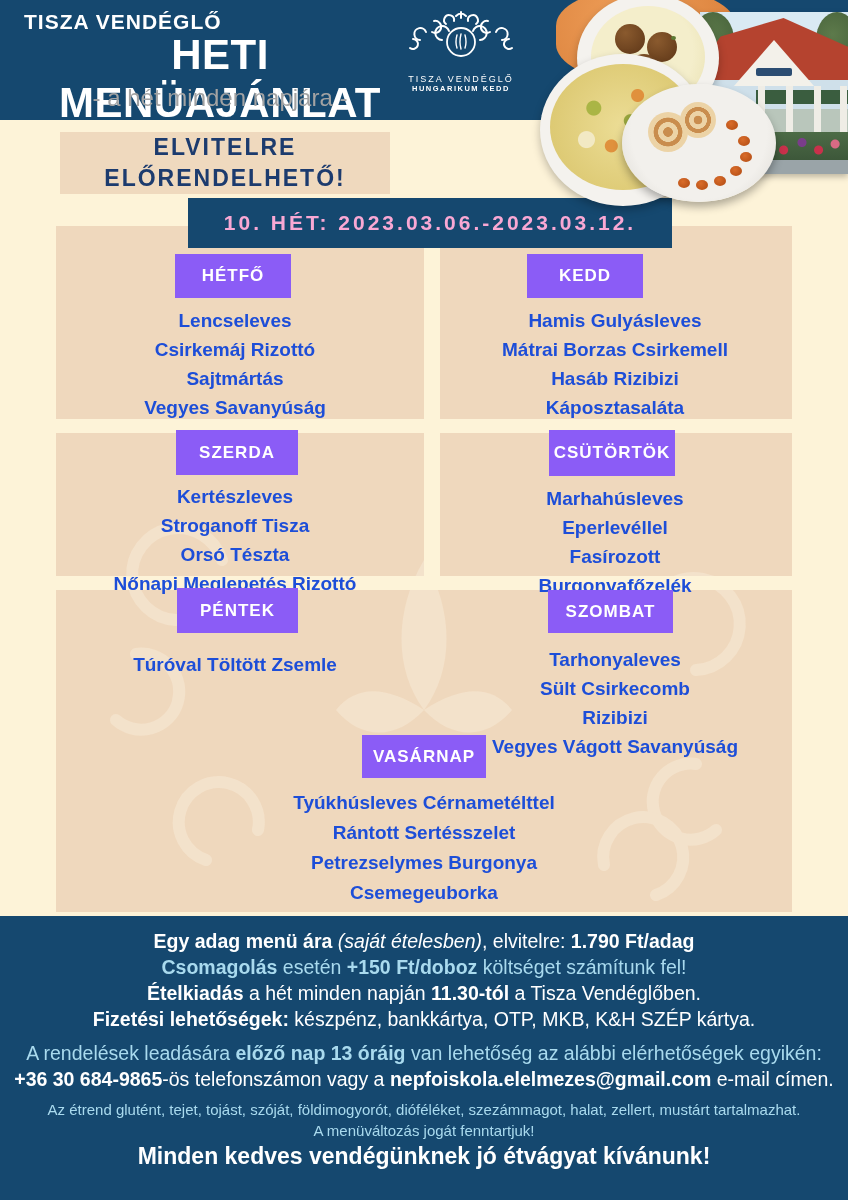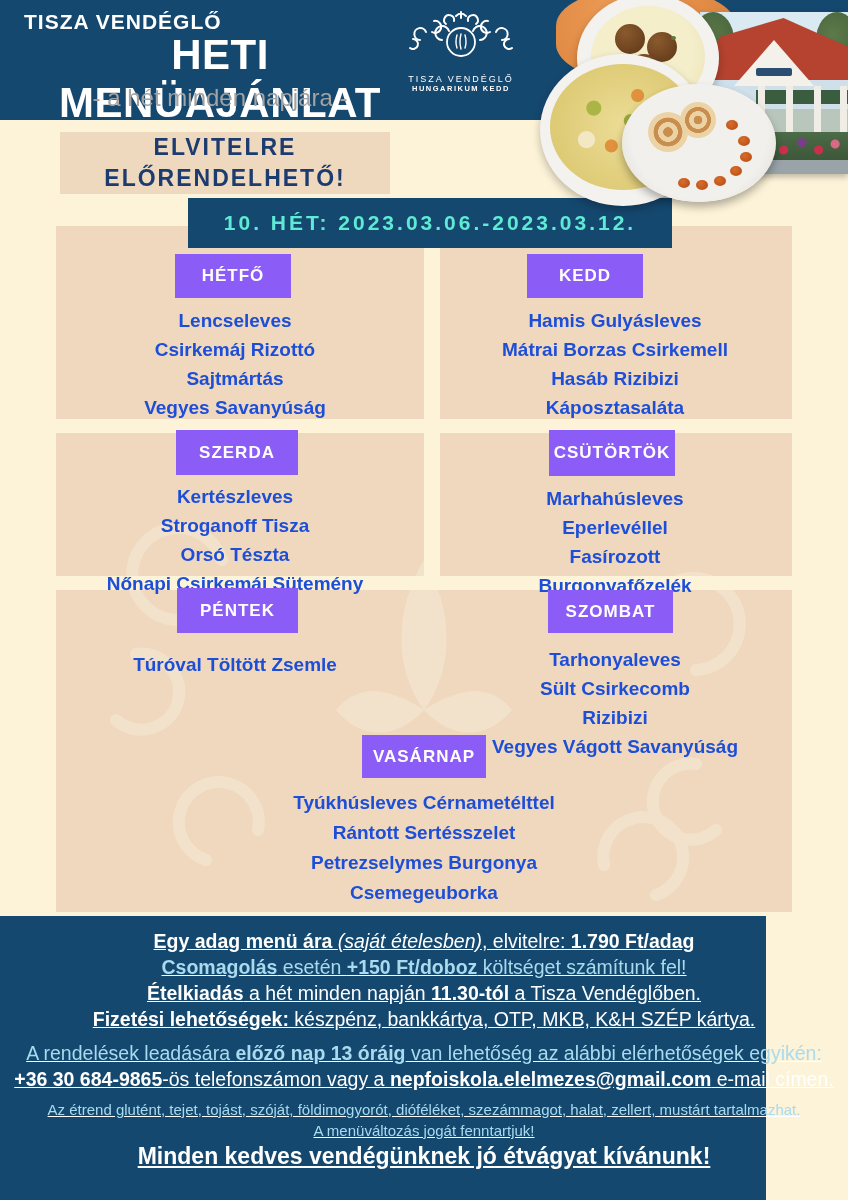--- a/index.html
+++ b/index.html
@@ -60,35 +60,35 @@
        radial-gradient(circle at 86% 40%,#d96a84 0 4px,transparent 5px),
        linear-gradient(#4c6b46,#3c5639);}
   .ground{left:0;top:148px;width:148px;height:14px;background:#9aa4a8;}
   .tree{top:0px;width:42px;height:56px;border-radius:50%;background:radial-gradient(circle at 40% 40%,#5d7a4b,#415c36);}
 
   
   .takeaway{left:60px;top:132px;width:330px;height:62px;background:#EFD9BE;z-index:2;
      color:#1C3B6E;font-size:23px;font-weight:bold;letter-spacing:2px;text-align:center;line-height:31px;padding-top:0px;
      display:flex;flex-direction:column;justify-content:center;}
   .week-banner{left:188px;top:198px;width:484px;height:50px;background:#15486F;z-index:3;
-     color:#5eead4;font-size:21px;font-weight:bold;letter-spacing:3px;text-align:center;line-height:50px;}
+     color:#f9a8d4;font-size:21px;font-weight:bold;letter-spacing:3px;text-align:center;line-height:50px;}
 
   
   .card{left:56px;top:226px;width:736px;height:686px;background:#EFD8BD;}
   .gap-v{left:424px;top:226px;width:16px;height:350px;background:#FDF3D8;}
   .gap-h{left:56px;width:736px;height:14px;background:#FDF3D8;}
   .watermark{left:56px;top:500px;z-index:0;opacity:0.75;}
 
   .day-badge{background:#8b5cf6;color:#fff;font-size:17px;font-weight:bold;letter-spacing:1px;
      text-align:center;z-index:1;display:flex;align-items:center;justify-content:center;}
   .menu-list{text-align:center;color:#1d4ed8;font-size:19px;font-weight:bold;line-height:29px;z-index:1;}
 
   
-  .footer{left:0;top:916px;width:766px;height:284px;background:#15486F;z-index:2;
-     text-align:center;color:#fff;text-decoration:underline;}
+  .footer{left:0;top:916px;width:848px;height:284px;background:#15486F;z-index:2;
+     text-align:center;color:#fff;}
   .footer div{width:848px;}
   .fl{font-size:19.5px;line-height:26px;}
   .lb{color:#A9DAEE;}
   .b{font-weight:bold;}
   .i{font-style:italic;}
   .f-small{font-size:15px;line-height:21px;}
   .f-wish{font-size:23px;font-weight:bold;line-height:30px;}
 </style>
 </head>
 <body>
@@ -210,21 +210,21 @@
     <div>Mátrai Borzas Csirkemell</div>
     <div>Hasáb Rizibizi</div>
     <div>Káposztasaláta</div>
   </div>
 
   <div class="abs day-badge" style="left:176px;top:430px;width:122px;height:45px;">SZERDA</div>
   <div class="abs menu-list" style="left:70px;top:482px;width:330px;">
     <div>Kertészleves</div>
     <div>Stroganoff Tisza</div>
     <div>Orsó Tészta</div>
-    <div>Nőnapi Csirkemáj Sütemény</div>
+    <div>Nőnapi Meglepetés Rizottó</div>
   </div>
 
   <div class="abs day-badge" style="left:549px;top:430px;width:126px;height:46px;">CSÜTÖRTÖK</div>
   <div class="abs menu-list" style="left:450px;top:484px;width:330px;">
     <div>Marhahúsleves</div>
     <div>Eperlevéllel</div>
     <div>Fasírozott</div>
     <div>Burgonyafőzelék</div>
   </div>
 

